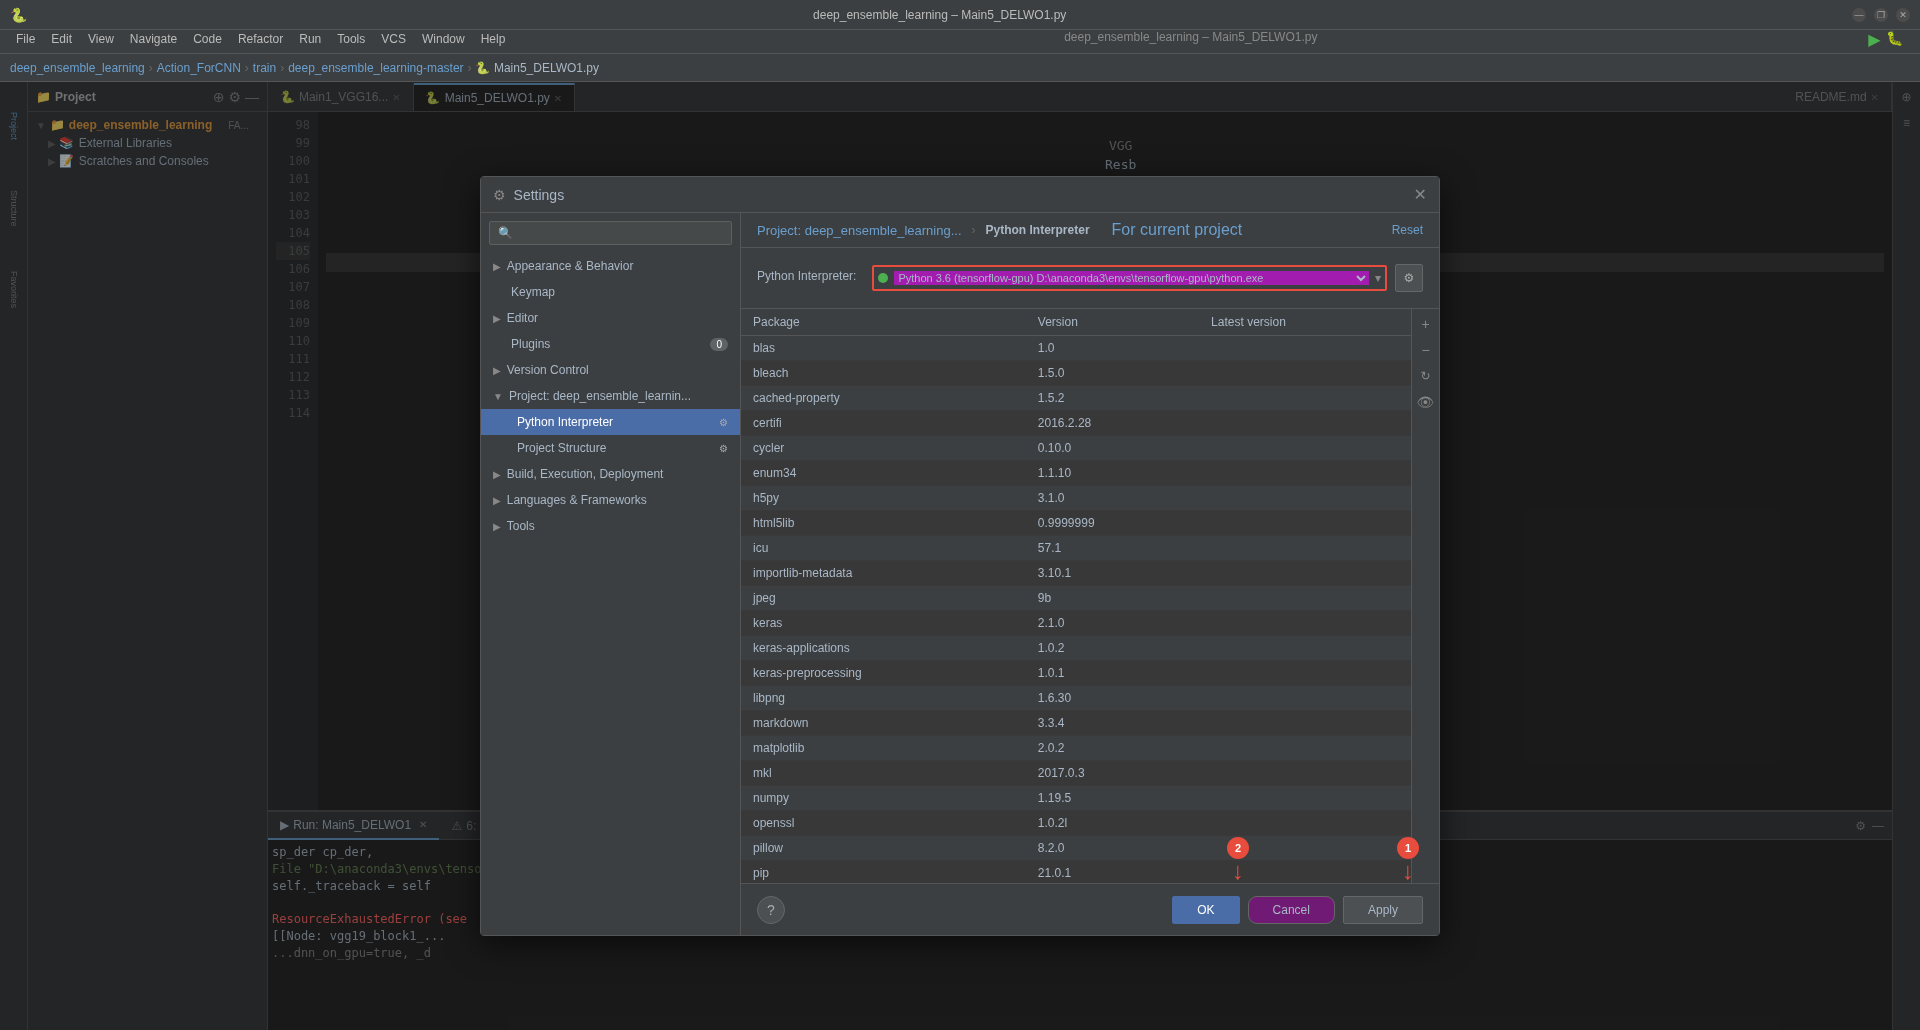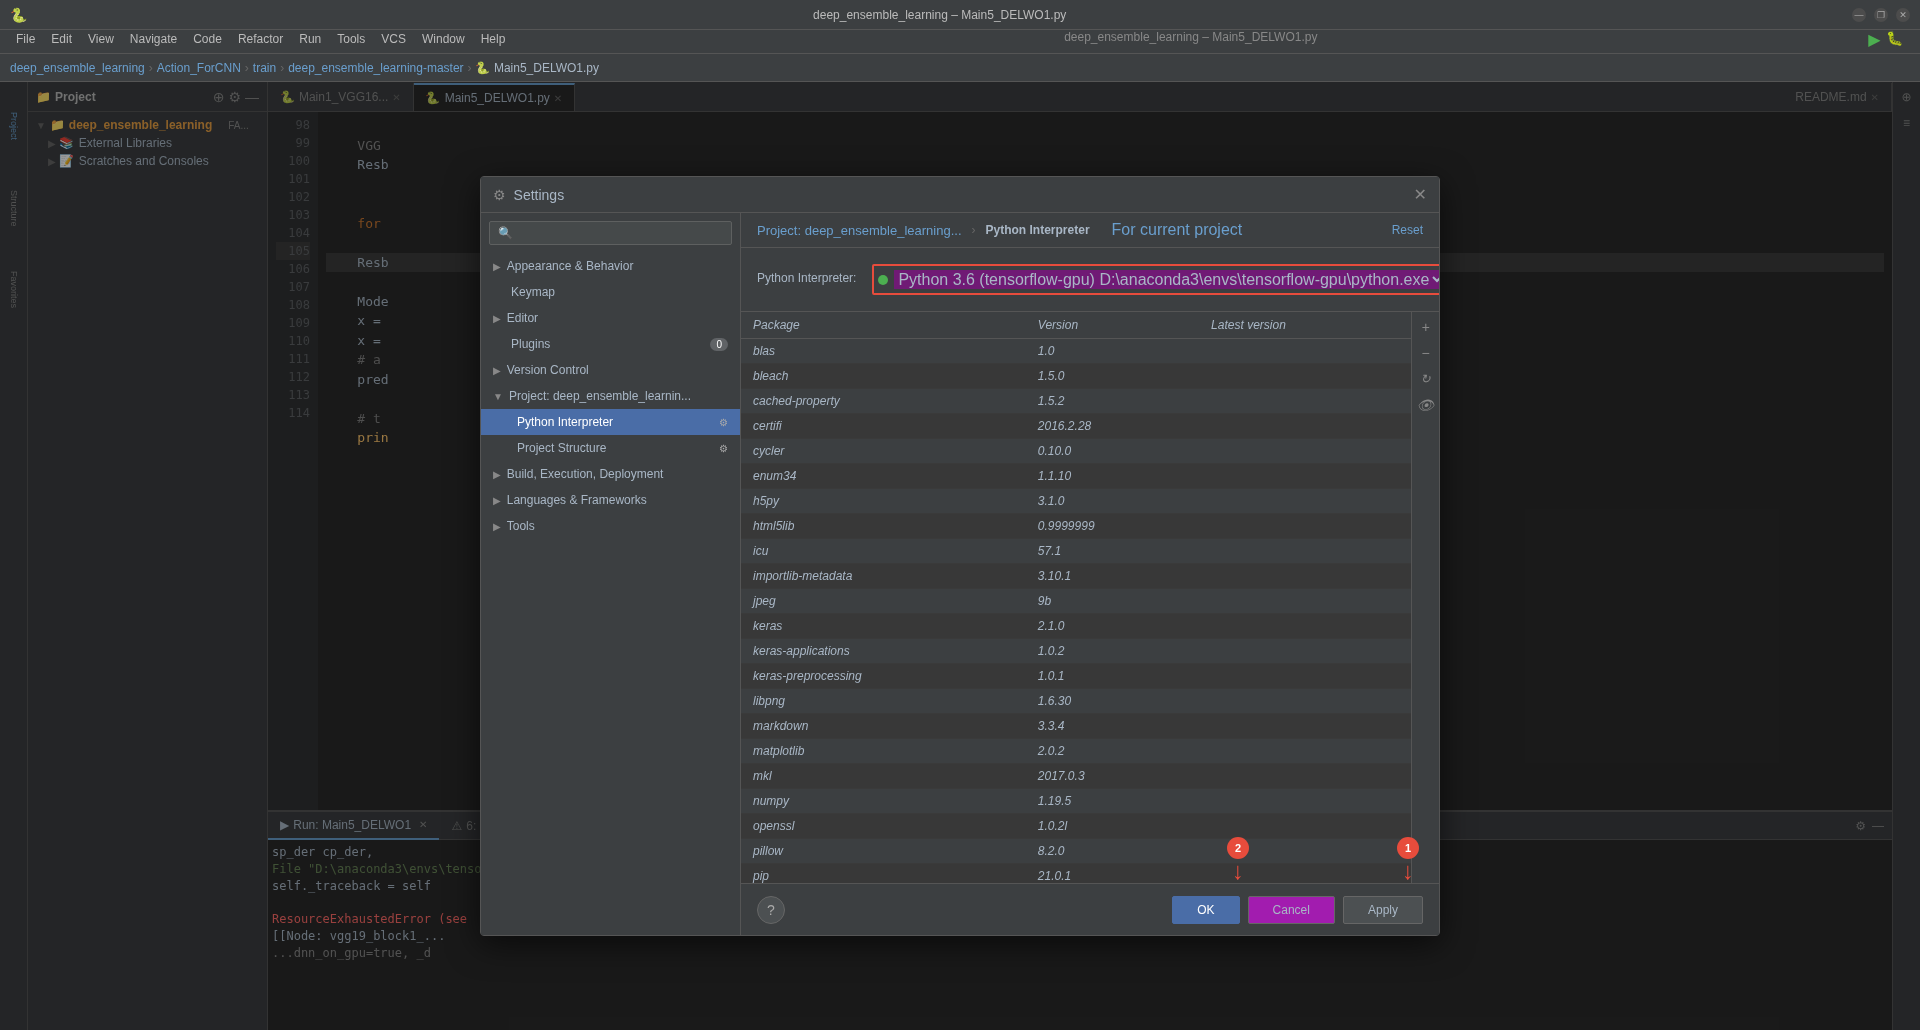--- a/index.html
+++ b/index.html
@@ -41,21 +41,21 @@
     .tree-label { font-size: 12px; color: #a9b7c6; }
     .tree-label.bold { font-weight: bold; color: #e8a045; }
     .tree-indent { padding-left: 20px; }
     .tab-bar { background: #3c3f41; height: 30px; display: flex; align-items: flex-end; border-bottom: 1px solid #555; }
     .tab { padding: 4px 12px; font-size: 12px; color: #888; cursor: pointer; border-right: 1px solid #555; height: 28px; display: flex; align-items: center; gap: 4px; }
     .tab.active { background: #2b2b2b; color: #a9b7c6; border-top: 2px solid #6a9fce; }
     .tab-close { color: #666; font-size: 10px; cursor: pointer; }
     .code-content { flex: 1; overflow: hidden; font-family: 'Consolas', monospace; font-size: 13px; line-height: 1.5; display: flex; }
     .line-numbers { width: 50px; background: #313335; color: #606366; text-align: right; padding: 4px 8px; user-select: none; font-size: 12px; line-height: 1.5; }
     .code-lines { flex: 1; padding: 4px 8px; overflow: auto; }
-    .code-line { white-space: nowrap; line-height: 1.5; }
+    .code-line { white-space: nowrap; line-height: 1.5; text-align: center; }
     .kw { color: #cc7832; }
     .cm { color: #808080; }
     .hl2 { background: #3d3d3d; }
 
     
     .bottom-panel { height: 220px; border-top: 2px solid #555; display: flex; flex-direction: column; }
     .bottom-tabs { background: #3c3f41; height: 28px; display: flex; align-items: center; border-bottom: 1px solid #555; }
     .bottom-tab { padding: 2px 12px; font-size: 12px; color: #888; cursor: pointer; height: 28px; display: flex; align-items: center; gap: 4px; }
     .bottom-tab.active { color: #a9b7c6; border-bottom: 2px solid #6a9fce; }
     .bottom-content { flex: 1; background: #2b2b2b; overflow-y: auto; padding: 4px; font-family: 'Consolas', monospace; font-size: 12px; }
@@ -109,21 +109,21 @@
     .package-table tr:nth-child(even) td { background: #383838; }
 
     
     .table-toolbar { width: 28px; border-left: 1px solid #555; background: #3c3f41; display: flex; flex-direction: column; align-items: center; padding: 4px 0; gap: 4px; }
     .table-tool-btn { width: 22px; height: 22px; display: flex; align-items: center; justify-content: center; cursor: pointer; color: #888; font-size: 14px; }
 
     
     .dialog-footer { height: 52px; background: #3c3f41; border-top: 1px solid #555; display: flex; align-items: center; justify-content: flex-end; padding: 0 16px; gap: 8px; }
     .btn-help { width: 28px; height: 28px; border: 1px solid #666; background: #4c5052; color: #aaa; border-radius: 50%; display: flex; align-items: center; justify-content: center; cursor: pointer; margin-right: auto; font-size: 14px; }
     .btn-ok { padding: 6px 24px; background: #4a6da7; color: #fff; border: 1px solid #4a6da7; border-radius: 2px; cursor: pointer; font-size: 12px; }
-    .btn-cancel { padding: 6px 24px; background: #a21caf; color: #a9b7c6; border: 1px solid #666; border-radius: 2px; cursor: pointer; font-size: 12px; }
+    .btn-cancel { padding: 6px 24px; background: #701a75; color: #a9b7c6; border: 1px solid #666; border-radius: 9px; cursor: pointer; font-size: 12px; }
     .btn-apply { padding: 6px 24px; background: #4c5052; color: #a9b7c6; border: 1px solid #666; border-radius: 2px; cursor: pointer; font-size: 12px; }
 
     .table-with-toolbar { display: flex; flex: 1; overflow: hidden; }
 
     .loading-spin { color: #888; font-size: 12px; }
 
     .interp-outer-box { border: 2px solid #e74c3c; padding: 4px; border-radius: 2px; }
   </style>
 </head>
 <body>
@@ -383,30 +383,30 @@
             <span class="settings-path-active">Python Interpreter</span>
             <span style="margin-left:16px;color:#6a9fce;cursor:pointer;font-size:16px;">For current project</span>
             <span class="settings-reset">Reset</span>
           </div>
 
           <div class="interp-section">
             <div class="interp-row">
               <span class="interp-label" style="white-space:nowrap;margin-right:8px;">Python Interpreter:</span>
               <div class="interp-outer-box" style="flex:1;display:flex;align-items:center;gap:6px;">
                 <div class="interp-dot"></div>
-                <select style="flex:1;background:#701a75;border:none;color:#a9b7c6;font-size:16px;outline:none;">
+                <select style="flex:1;background:#a21caf;border:none;color:#a9b7c6;font-size:11px;outline:none;">
                   <option>Python 3.6 (tensorflow-gpu)  D:\anaconda3\envs\tensorflow-gpu\python.exe</option>
                 </select>
                 <span style="color:#888;">▾</span>
               </div>
               <div class="interp-gear">⚙</div>
             </div>
           </div>
 
-          <div style="display:flex;flex:1;overflow:hidden;flex-direction:column;font-style:italic;">
+          <div style="display:flex;flex:1;overflow:hidden;flex-direction:column;">
             <div class="table-with-toolbar">
               <div class="package-table-wrap">
                 <table class="package-table">
                   <thead>
                     <tr>
                       <th>Package</th>
                       <th>Version</th>
                       <th>Latest version</th>
                     </tr>
                   </thead>

